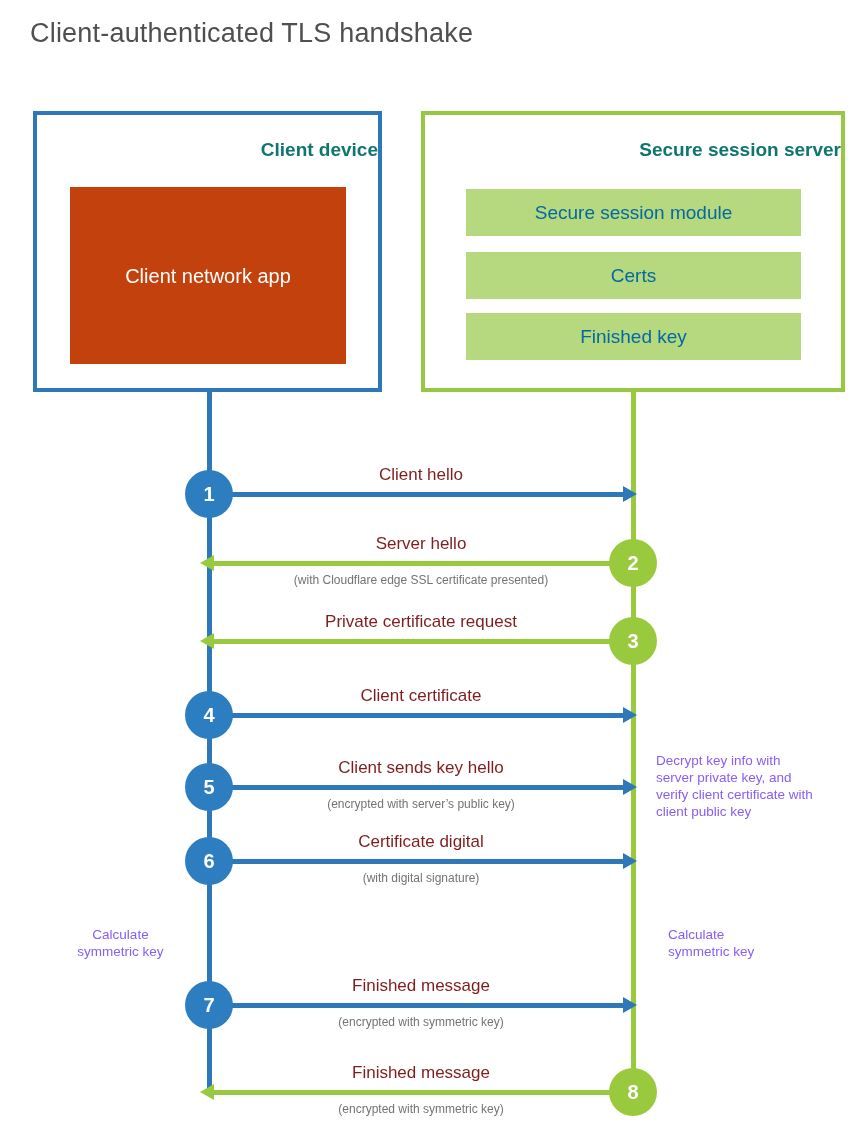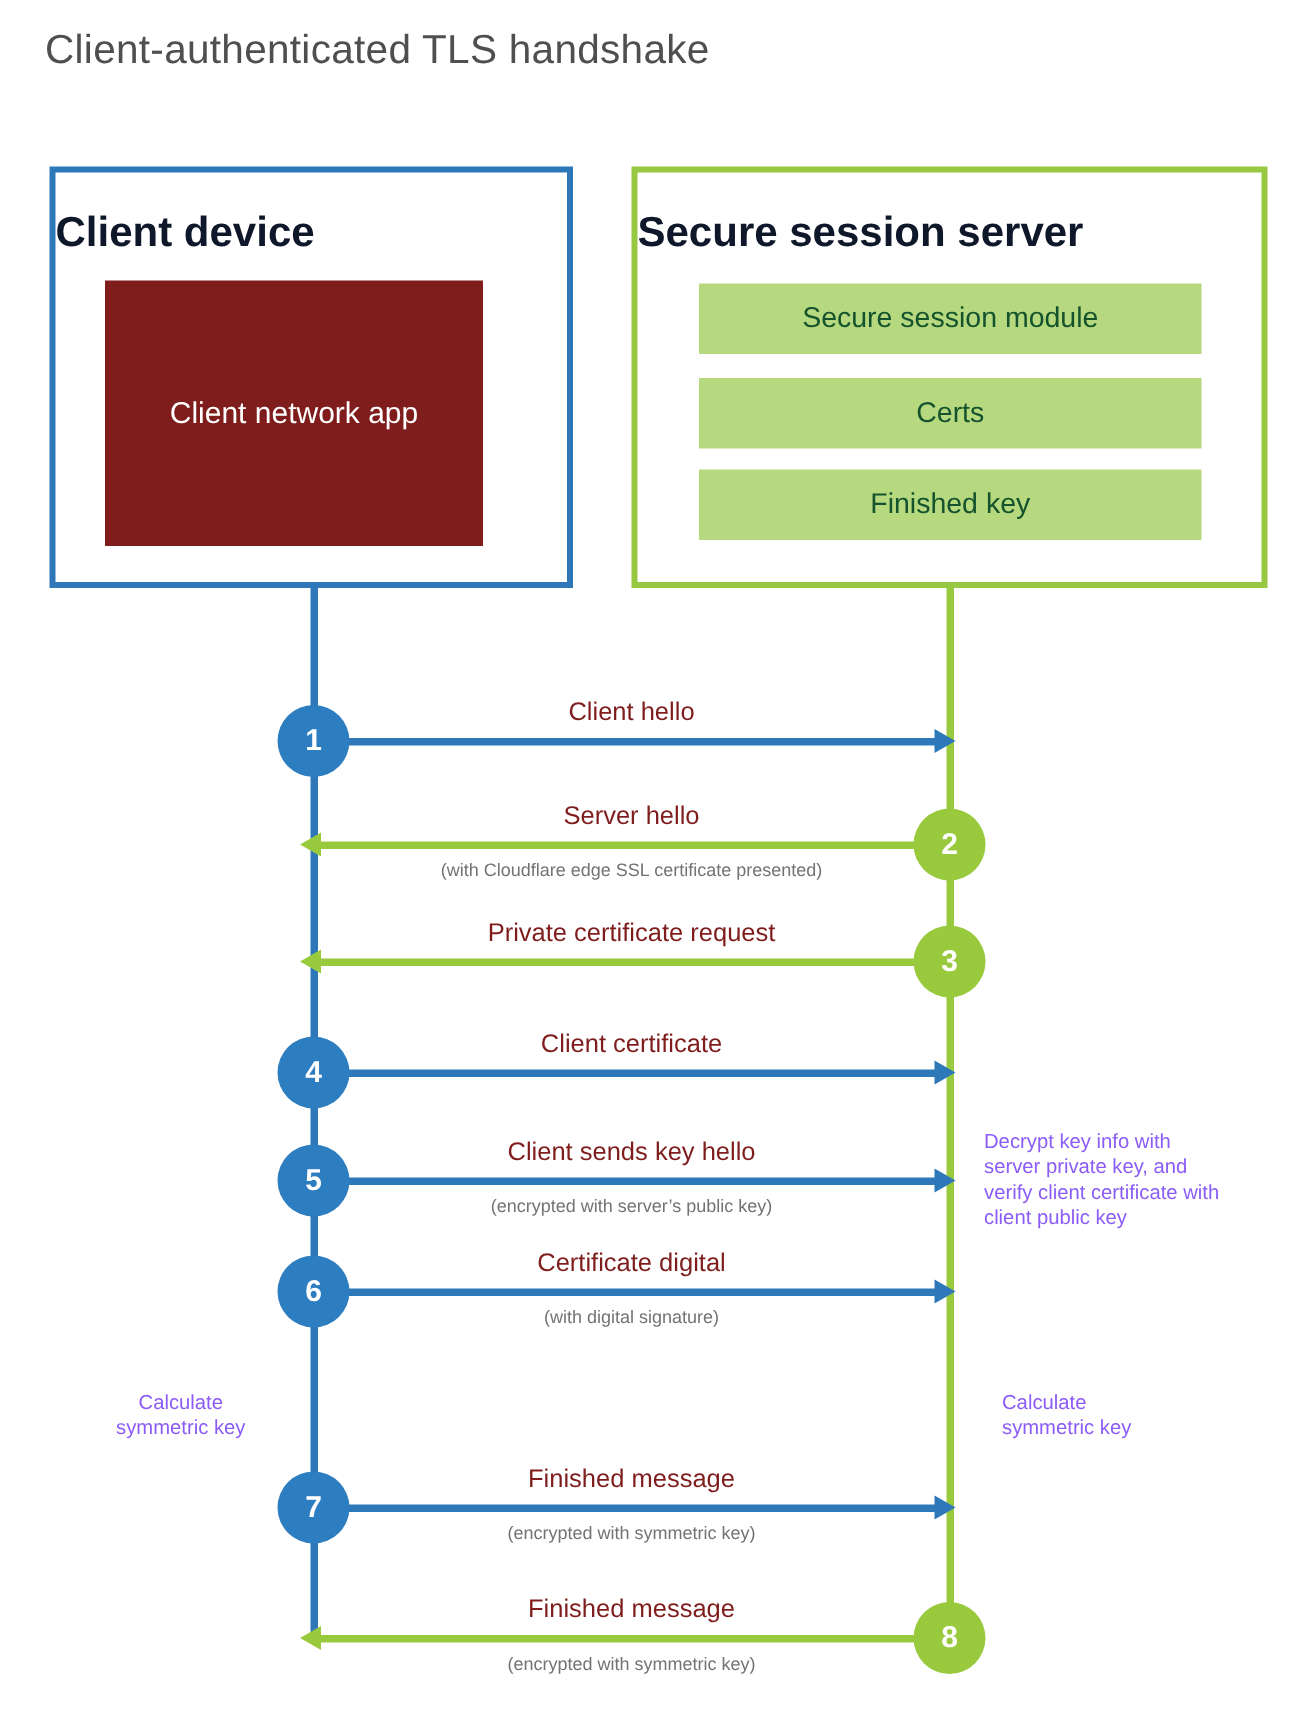--- a/index.html
+++ b/index.html
@@ -15,34 +15,34 @@
     position:absolute;left:30px;top:18px;
     font-size:27px;font-weight:300;color:#4f4f4f;letter-spacing:.2px;
   }
   
   .entity-box{
     position:absolute;top:111px;height:281px;background:#fff;box-sizing:border-box;
   }
   .client-box{left:33px;width:349px;border:4px solid #2e78ba;}
   .server-box{left:421px;width:424px;border:4px solid #97c841;}
   .entity-title{
-    margin-top:24px;text-align:left;
-    font-size:28px;font-weight:bold;color:#0f172a;
+    margin-top:24px;text-align:right;
+    font-size:19px;font-weight:bold;color:#0f766e;
   }
   .app-rect{
-    position:absolute;left:33px;top:72px;width:252px;height:177px;
-    background:#7f1d1d;display:flex;align-items:center;justify-content:center;
+    position:absolute;left:33px;top:72px;width:276px;height:177px;
+    background:#c2410c;display:flex;align-items:center;justify-content:center;
   }
   .app-rect .app-text{
     color:#fff;font-size:20px;text-align:center;max-width:180px;line-height:1.3;
   }
   .module-bar{
     position:absolute;left:41px;width:335px;height:47px;
     background:#b6d87e;display:flex;align-items:center;justify-content:center;
-    color:#14532d;font-size:19px;
+    color:#0369a1;font-size:19px;
   }
   .bar-0{top:74px;} .bar-1{top:137px;} .bar-2{top:198px;}
   
   .trunk{position:absolute;width:5px;top:392px;}
   .trunk-blue{left:207px;height:699px;background:#2e78ba;}
   .trunk-green{left:631px;height:700px;background:#99ca3e;}
   
   .step{position:absolute;left:209px;width:424px;height:0;}
   .arrow-line{position:absolute;top:-2px;height:5px;}
   .step.blue .arrow-line{left:0;right:9px;background:#2e78ba;}

